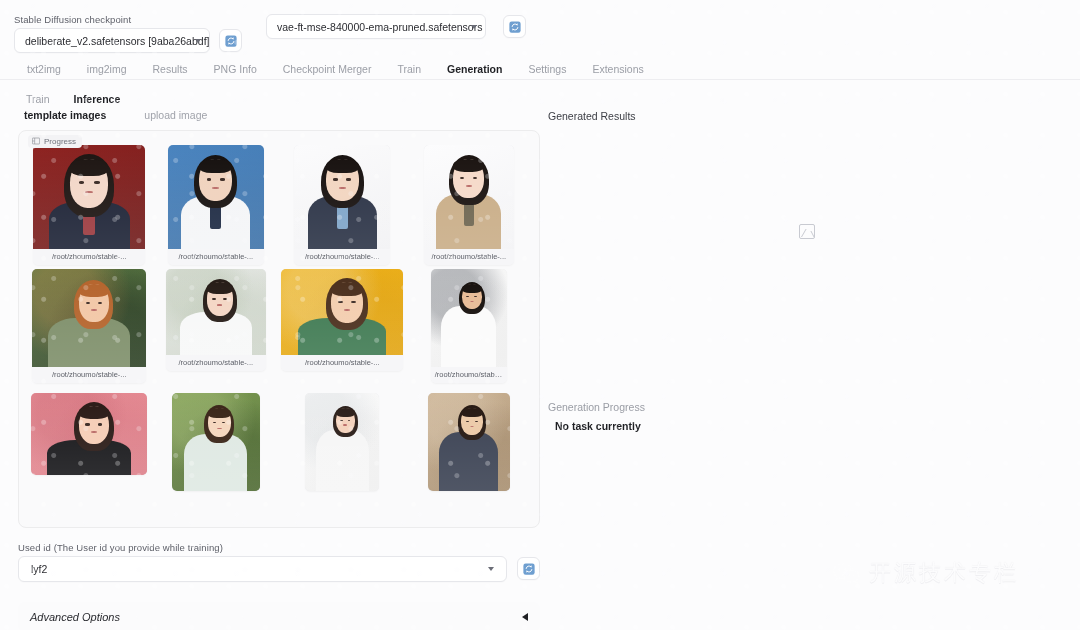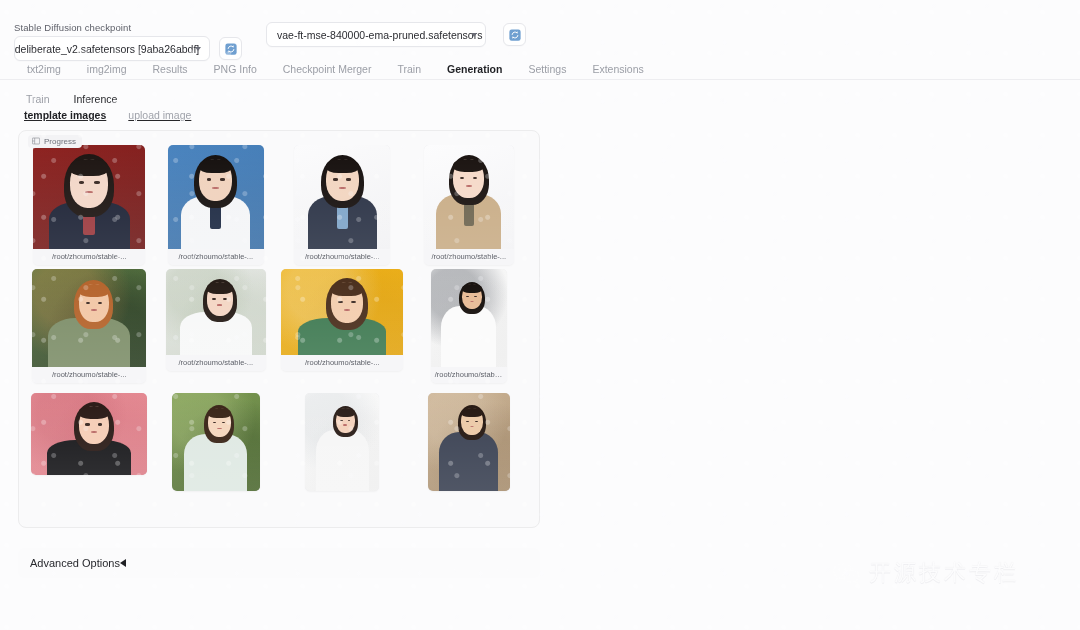--- a/index.html
+++ b/index.html
@@ -23,21 +23,21 @@
       radial-gradient(circle at 18% 30%, rgba(255,255,255,0.55) 0 2px, transparent 3px),
       radial-gradient(circle at 62% 12%, rgba(250,250,252,0.5) 0 2px, transparent 3px),
       radial-gradient(circle at 88% 72%, rgba(252,252,255,0.5) 0 2px, transparent 3px);
     background-size: 37px 41px, 53px 47px, 61px 59px;
     opacity: .5;
     z-index: 40;
   }
 
   
   .topbar {
-    position: absolute; left: 0; top: 16px; width: 927px; height: 52px;
+    position: absolute; left: 0; top: 8px; width: 927px; height: 52px;
     padding: 6px 0 0 0;
   }
   .field-group { position: absolute; }
   .field-label {
     font-size: 9.5px; color: #5e6069; letter-spacing: .1px;
     margin-bottom: 3px; white-space: nowrap;
   }
   .select-box {
     position: relative;
     height: 25px;
@@ -80,34 +80,34 @@
     white-space: nowrap;
     line-height: 1;
   }
   .tab.active { color: #1f2024; font-weight: bold; }
 
   #subtabs { top: 86px; height: 22px; padding-left: 14px; border-bottom: none; }
   .subtab {
     font-size: 10.5px; color: #9b9ea6;
     padding: 0 12px 4px 12px; line-height: 1;
   }
-  .subtab.active { color: #1f2024; font-weight: normal; }
+  .subtab.active { color: #1f2024; font-weight: bold; }
 
   
   .left-col {
     position: absolute; left: 18px; top: 110px;
     width: 522px;
   }
   .right-col {
     position: absolute; left: 548px; top: 110px;
     width: 514px;
   }
 
   
-  #innertabs { display: flex; gap: 0; margin-bottom: 9px; padding-left: 6px; text-decoration: underline; }
+  #innertabs { display: flex; gap: 16px; margin-bottom: 9px; padding-left: 6px; }
   .innertab { font-size: 10.5px; color: #a0a3ab; padding: 0 14px 0 0; line-height: 1; }
   .innertab:first-child { padding-right: 22px; }
   .innertab.active { color: #1f2024; font-weight: bold; }
 
   
   .gallery {
     position: relative;
     background: #fafafb;
     border: 1px solid #ececed;
     border-radius: 8px;
@@ -177,22 +177,23 @@
     font-size: 10.5px; color: #2b2c31;
     box-shadow: 0 1px 1px rgba(0,0,0,0.015);
   }
 
   
   .accordion {
     margin-top: 20px;
     background: #fbfbfc;
     border-radius: 6px;
     height: 30px;
-    display: flex; align-items: center; 
+    display: flex; align-items: center; justify-content: space-between;
     padding: 0 12px 0 12px;
+    font-style: italic;
   }
   .acc-label { font-size: 11px; color: #27282d; }
   .acc-caret {
     width: 0; height: 0;
     border-top: 4.5px solid transparent;
     border-bottom: 4.5px solid transparent;
     border-right: 6px solid #1f2024;
   }
 
   
@@ -245,21 +246,21 @@
 </head>
 <body>
 
 <div id="app">
 
   <div class="topbar">
 
     <div class="field-group" style="left:14px; top:6px; width:228px;">
       <div class="field-label">Stable Diffusion checkpoint</div>
       <div style="display:flex; align-items:center; gap:9px;">
-        <div class="select-box" style="width:196px;justify-content:center;">
+        <div class="select-box" style="width:196px;">
           <span>deliberate_v2.safetensors [9aba26abdf]</span>
           <span class="caret"></span>
         </div>
         <div class="refresh-btn">
           <svg width="12" height="12" viewBox="0 0 16 16">
             <rect x="0.5" y="0.5" width="15" height="15" rx="3" fill="#6f9fd0"></rect>
             <path d="M4.2 7.3a3.9 3.9 0 0 1 6.6-2.1" stroke="#ffffff" stroke-width="1.3" fill="none" stroke-linecap="round"></path>
             <path d="M11.8 8.7a3.9 3.9 0 0 1-6.6 2.1" stroke="#ffffff" stroke-width="1.3" fill="none" stroke-linecap="round"></path>
             <path d="M11.3 3.0l.2 2.4-2.4-.2z" fill="#ffffff"></path>
             <path d="M4.7 13.0l-.2-2.4 2.4.2z" fill="#ffffff"></path>
@@ -529,28 +530,61 @@
                 <div style="position:absolute; left:38.3104px; top:28.233216px; width:2.9848000000000003px; height:1.637376px; background:#3a2a24; border-radius:40%;"></div>
                 <div style="position:absolute; left:47.05159999999999px; top:28.233216px; width:2.9848000000000003px; height:1.637376px; background:#3a2a24; border-radius:40%;"></div>
                 <div style="position:absolute; left:42.147999999999996px; top:33.691136px; width:4.264px; height:1.228032px; background:#b96a66; border-radius:40%;"></div>
                 <div class="bg" style="background:linear-gradient(0deg, rgba(255,255,255,0.10), rgba(255,255,255,0));"></div>
               </div>
             </div>
           </div>
         </div>
     </div>
 
+    <div class="usedid-wrap">
+      <div class="field-label">Used id (The User id you provide while training)</div>
+      <div class="usedid-row">
+        <div class="usedid-select">
+          <span>lyf2</span>
+          <span class="caret" style="right:12px;"></span>
+        </div>
+        <div class="refresh-btn">
+          <svg width="12" height="12" viewBox="0 0 16 16">
+            <rect x="0.5" y="0.5" width="15" height="15" rx="3" fill="#6f9fd0"></rect>
+            <path d="M4.2 7.3a3.9 3.9 0 0 1 6.6-2.1" stroke="#ffffff" stroke-width="1.3" fill="none" stroke-linecap="round"></path>
+            <path d="M11.8 8.7a3.9 3.9 0 0 1-6.6 2.1" stroke="#ffffff" stroke-width="1.3" fill="none" stroke-linecap="round"></path>
+            <path d="M11.3 3.0l.2 2.4-2.4-.2z" fill="#ffffff"></path>
+            <path d="M4.7 13.0l-.2-2.4 2.4.2z" fill="#ffffff"></path>
+          </svg>
+        </div>
+      </div>
+    </div>
 
     <div class="accordion">
       <span class="acc-label">Advanced Options</span>
       <span class="acc-caret"></span>
     </div>
 
   </div>
 
+  <div class="right-col">
+    <div class="rc-label">Generated Results</div>
+
+    <div class="results-panel">
+      <div class="img-placeholder">
+        <span class="mt"></span>
+        <span class="mt2"></span>
+      </div>
+    </div>
+
+    <div class="progress-block">
+      <div class="prog-label">Generation Progress</div>
+      <div class="prog-value">No task currently</div>
+    </div>
+  </div>
 
   <div class="watermark">
     <svg class="wm-logo" viewBox="0 0 40 32">
       <path d="M14 4C7 4 2 8.4 2 13.6c0 2.9 1.6 5.5 4.2 7.2L5 25l4.4-2.2c1.4.4 2.9.6 4.6.6.4 0 .8 0 1.2-.05C14.6 22.2 14.3 21 14.3 19.8c0-5.2 5.2-9.4 11.7-9.4.5 0 1 .02 1.4.07C26.3 6.8 20.7 4 14 4z" fill="none" stroke="#ffffff" stroke-width="1.4"></path>
       <circle cx="10" cy="11.4" r="1.3" fill="#ffffff"></circle>
       <circle cx="18" cy="11.4" r="1.3" fill="#ffffff"></circle>
       <path d="M26 12c-5.6 0-10.2 3.6-10.2 8 0 4.4 4.6 8 10.2 8 1.3 0 2.6-.2 3.7-.6L33.5 29l-1-3.2c2.1-1.4 3.4-3.5 3.4-5.8 0-4.4-4.4-8-9.9-8z" fill="none" stroke="#ffffff" stroke-width="1.4"></path>
       <circle cx="23" cy="18.6" r="1.1" fill="#ffffff"></circle>
       <circle cx="29.5" cy="18.6" r="1.1" fill="#ffffff"></circle>
     </svg>

